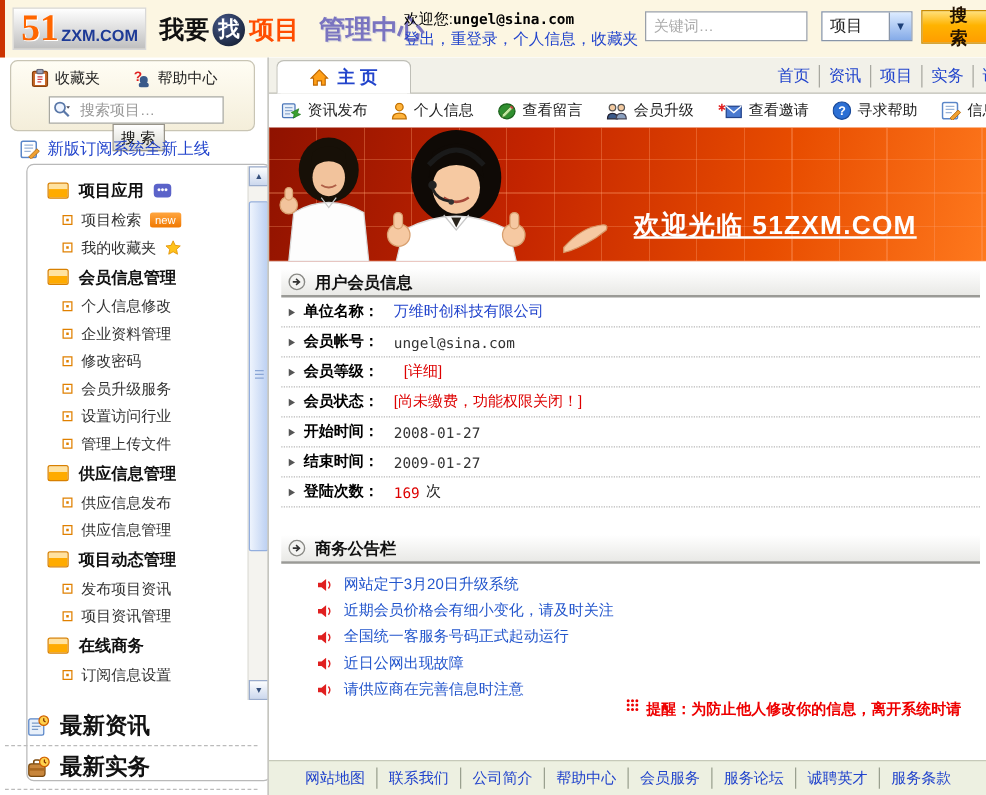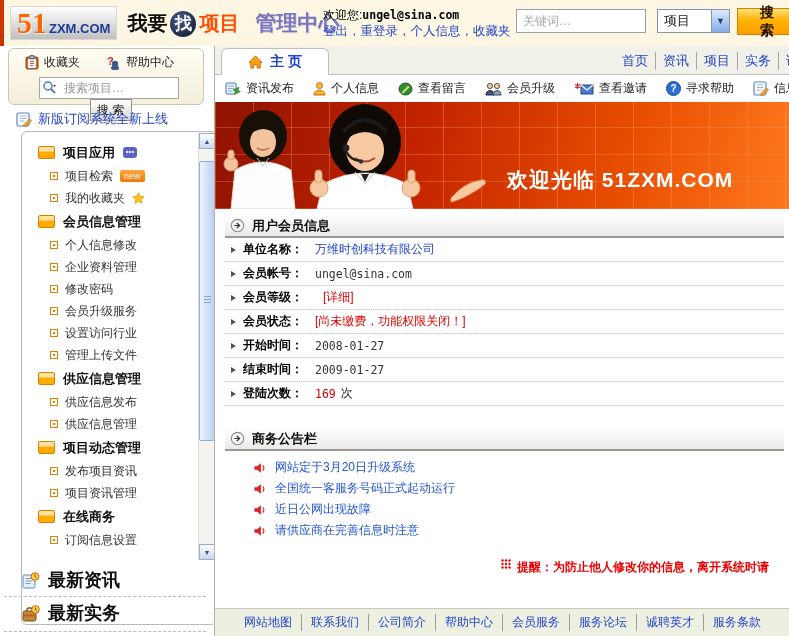--- a/index.html
+++ b/index.html
@@ -93,21 +93,21 @@
              white-space:nowrap; overflow:hidden; color:#222; }
   .tb-item { display:flex; align-items:center; gap:5px; cursor:pointer; flex:0 0 auto; }
 
   
   .banner { height:107px; position:relative; overflow:hidden;
             background:linear-gradient(105deg,#8f1200 0%,#c32400 35%,#e84d00 70%,#ff7a1e 100%); }
   .banner-grid { position:absolute; inset:0;
       background-image:repeating-linear-gradient(90deg,rgba(255,160,110,.35) 0 1px,transparent 1px 38px),
                        repeating-linear-gradient(0deg,rgba(255,160,110,.30) 0 1px,transparent 1px 27px); }
   .banner-text { position:absolute; left:292px; top:64px; color:#fff; font-size:21px; font-weight:bold;
-                 letter-spacing:1px; white-space:nowrap; }
+                 letter-spacing:1px; white-space:nowrap;text-decoration:underline; }
   .banner-fig { position:absolute; left:0; bottom:0; }
 
   
   .content { padding:6px 10px 0; }
   .sec-hd { height:23px; background:linear-gradient(#ffffff,#e9e9e6); border-bottom:2px solid #9a9a96;
             display:flex; align-items:center; gap:7px; padding-left:5px; font-weight:bold; font-size:13px; color:#101010; }
   .sec-hd.second { margin-top:22px; }
   .info-row { height:24px; border-bottom:1px dotted #b8b8b8; display:flex; align-items:center; padding-left:6px; }
   .row-arrow { width:0; height:0; border-left:5px solid #555; border-top:3.5px solid transparent;
                border-bottom:3.5px solid transparent; margin-right:7px; flex:0 0 auto; }
@@ -481,20 +481,27 @@
           <path d="M1.5 4.5h3l4-3.2v10.4l-4-3.2h-3z" fill="#e02020"></path>
           <path d="M10.5 3.5q2.5 3 0 6" stroke="#e02020" fill="none" stroke-width="1.2"></path>
         </svg>
       <a>网站定于3月20日升级系统</a>
     </div>
     <div class="ann-row">
       <svg class="icon" width="13" height="12" viewBox="0 0 14 13">
           <path d="M1.5 4.5h3l4-3.2v10.4l-4-3.2h-3z" fill="#e02020"></path>
           <path d="M10.5 3.5q2.5 3 0 6" stroke="#e02020" fill="none" stroke-width="1.2"></path>
         </svg>
+      <a>近期会员价格会有细小变化，请及时关注</a>
+    </div>
+    <div class="ann-row">
+      <svg class="icon" width="13" height="12" viewBox="0 0 14 13">
+          <path d="M1.5 4.5h3l4-3.2v10.4l-4-3.2h-3z" fill="#e02020"></path>
+          <path d="M10.5 3.5q2.5 3 0 6" stroke="#e02020" fill="none" stroke-width="1.2"></path>
+        </svg>
       <a>全国统一客服务号码正式起动运行</a>
     </div>
     <div class="ann-row">
       <svg class="icon" width="13" height="12" viewBox="0 0 14 13">
           <path d="M1.5 4.5h3l4-3.2v10.4l-4-3.2h-3z" fill="#e02020"></path>
           <path d="M10.5 3.5q2.5 3 0 6" stroke="#e02020" fill="none" stroke-width="1.2"></path>
         </svg>
       <a>近日公网出现故障</a>
     </div>
     <div class="ann-row">

